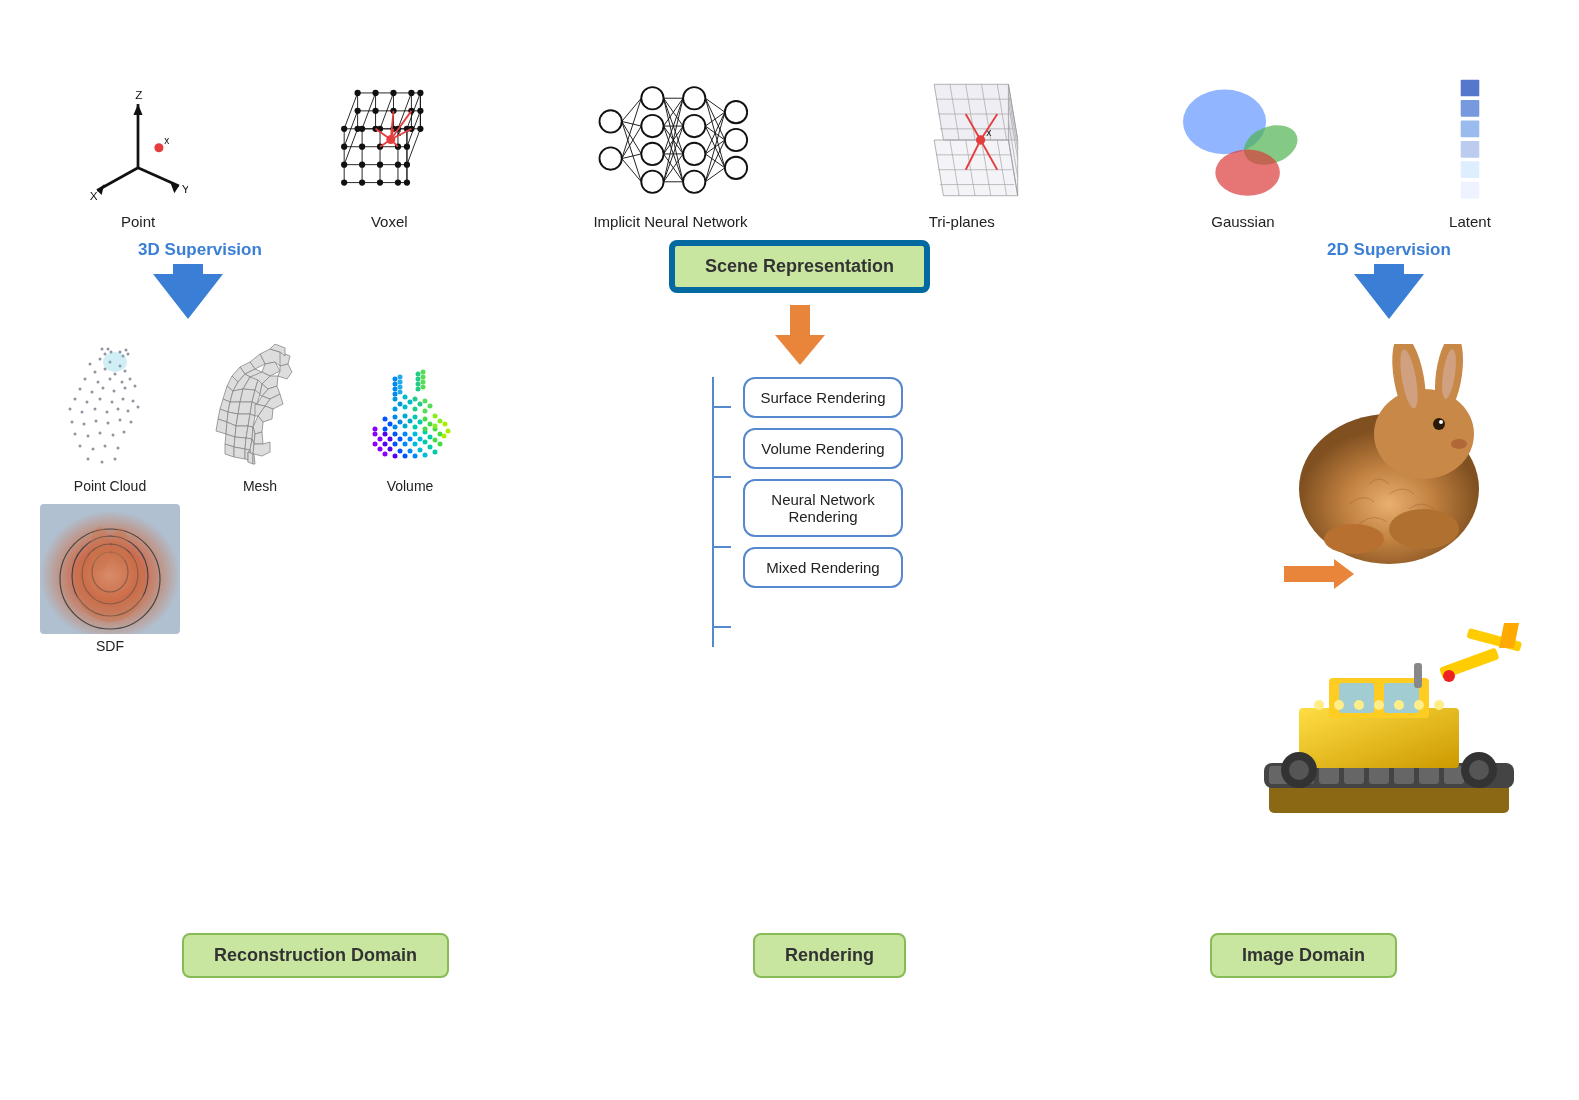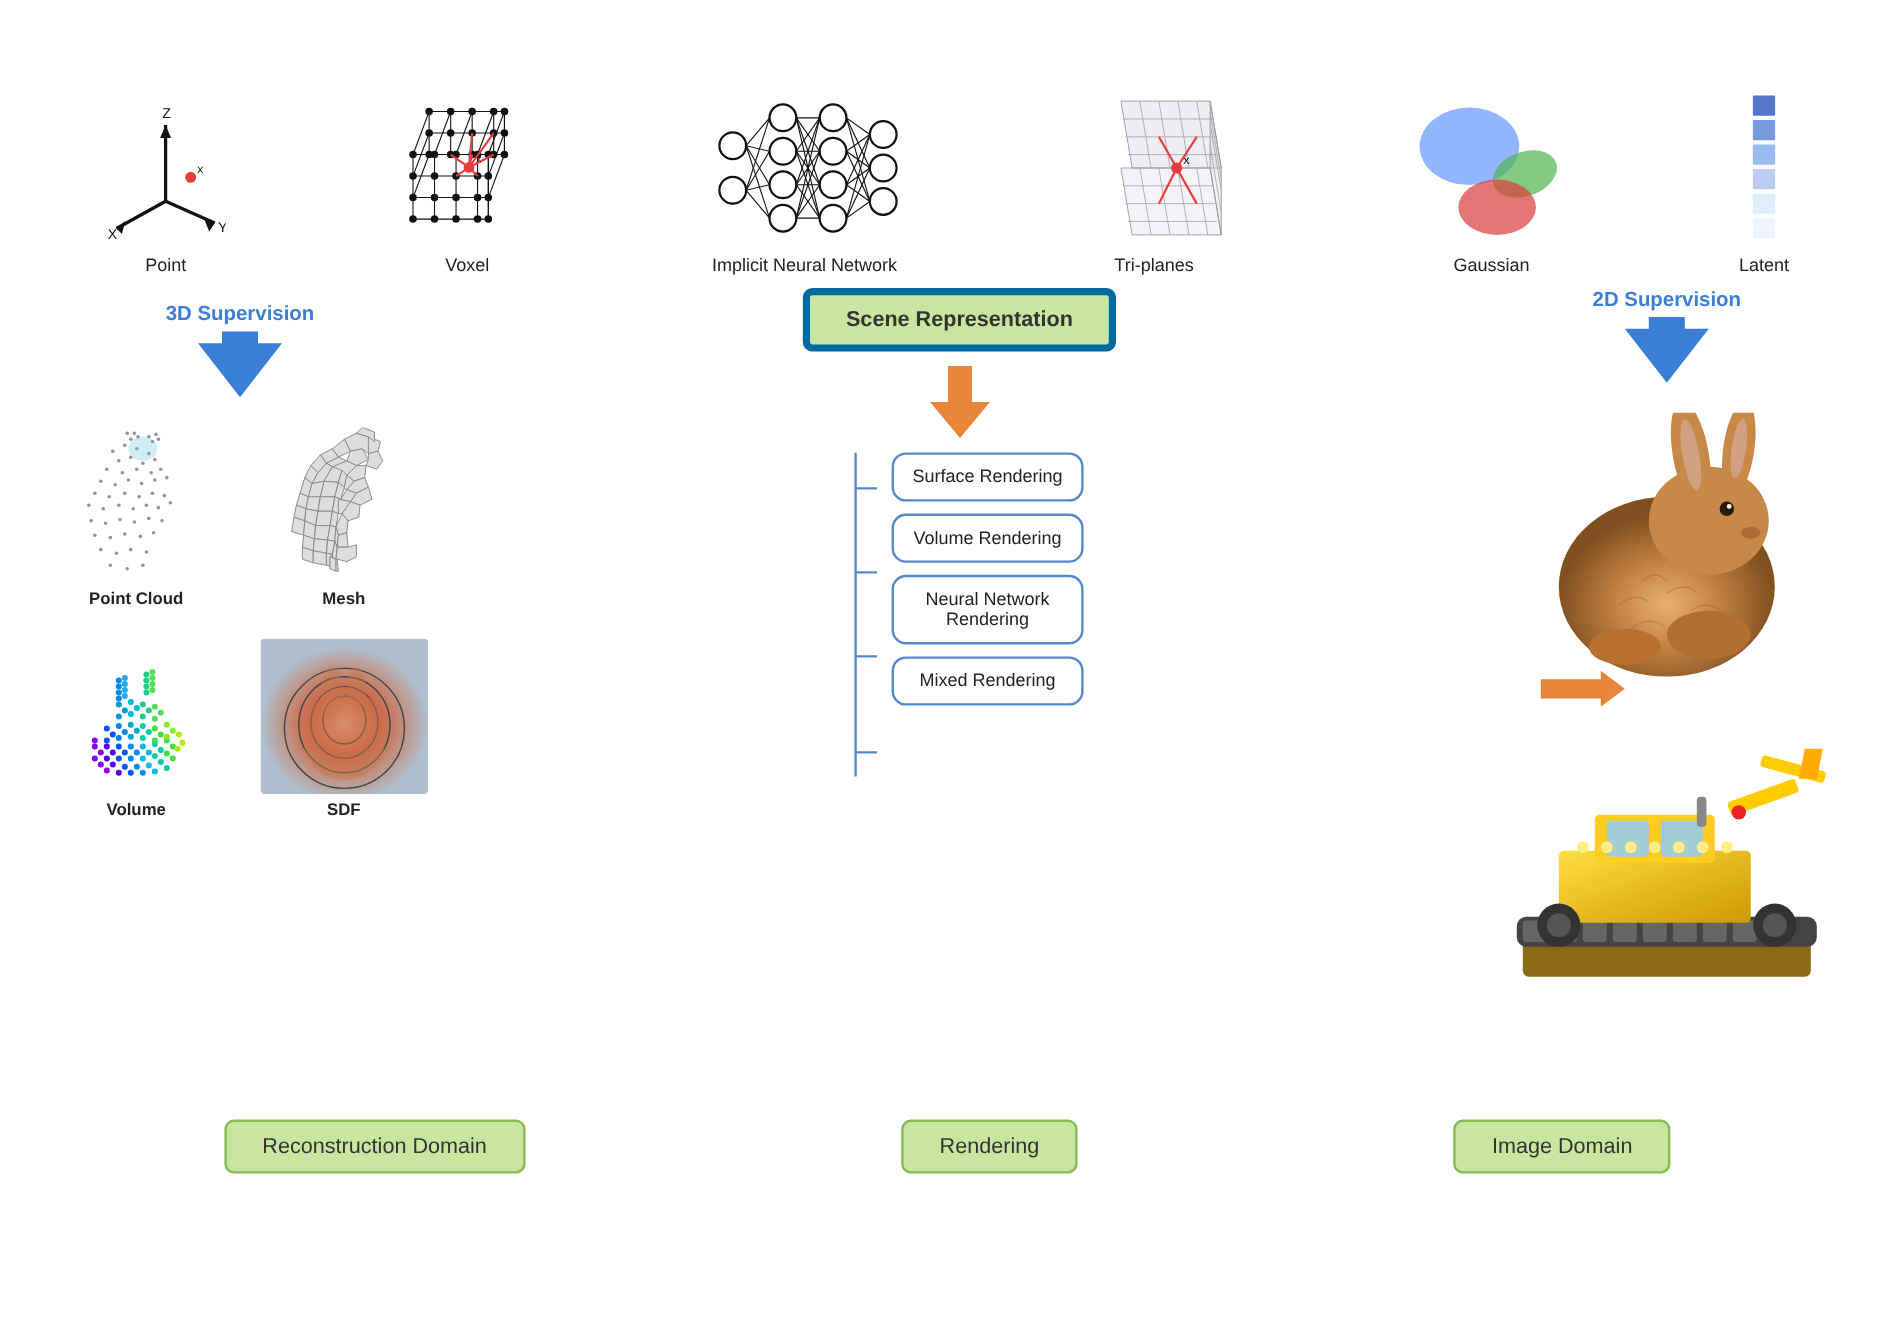--- a/index.html
+++ b/index.html
@@ -91,24 +91,23 @@
     .left-col {
       width: 340px;
       display: flex;
       flex-direction: column;
       align-items: center;
       gap: 10px;
     }
 
     .images-grid {
       display: grid;
-      grid-template-columns: 1fr 1fr;
-      gap: 26px;
+      grid-template-columns: 1fr 1fr 1fr;
+      gap: 10px;
       width: 320px;
-      font-weight: bold;
     }
 
     .img-item {
       display: flex;
       flex-direction: column;
       align-items: center;
       gap: 4px;
     }
 
     .img-placeholder {
@@ -191,21 +190,21 @@
       padding: 10px 30px;
       height: 70px;
     }
 
     .domain-box {
       background: #c8e6a0;
       border: 2px solid #88bb55;
       border-radius: 8px;
       padding: 10px 30px;
       font-size: 18px;
-      font-weight: normal;
+      font-weight: bold;
       color: #333;
       text-align: center;
     }
 
     
     svg text {
       font-family: Arial, sans-serif;
     }
 
     .rendering-section {
@@ -485,21 +484,21 @@
     </svg>
     <span class="rep-label">Latent</span>
   </div>
 
 </div>
 
 <div class="middle-section">
 
   <div class="left-col">
 
-    <div style="display:flex; flex-direction:column; align-items:center; margin-bottom:10px;margin-top:12px;">
+    <div style="display:flex; flex-direction:column; align-items:flex-start; margin-bottom:10px;">
       <span style="color:#3a7fd5; font-size:17px; font-weight:bold; margin-bottom:4px;">3D Supervision</span>
       <svg width="100" height="60" viewBox="0 0 100 60">
         <polygon points="50,55 15,10 35,10 35,0 65,0 65,10 85,10" fill="#3a7fd5"></polygon>
       </svg>
     </div>
 
     <div class="images-grid">
 
       <div class="img-item">
         <div class="img-placeholder">

